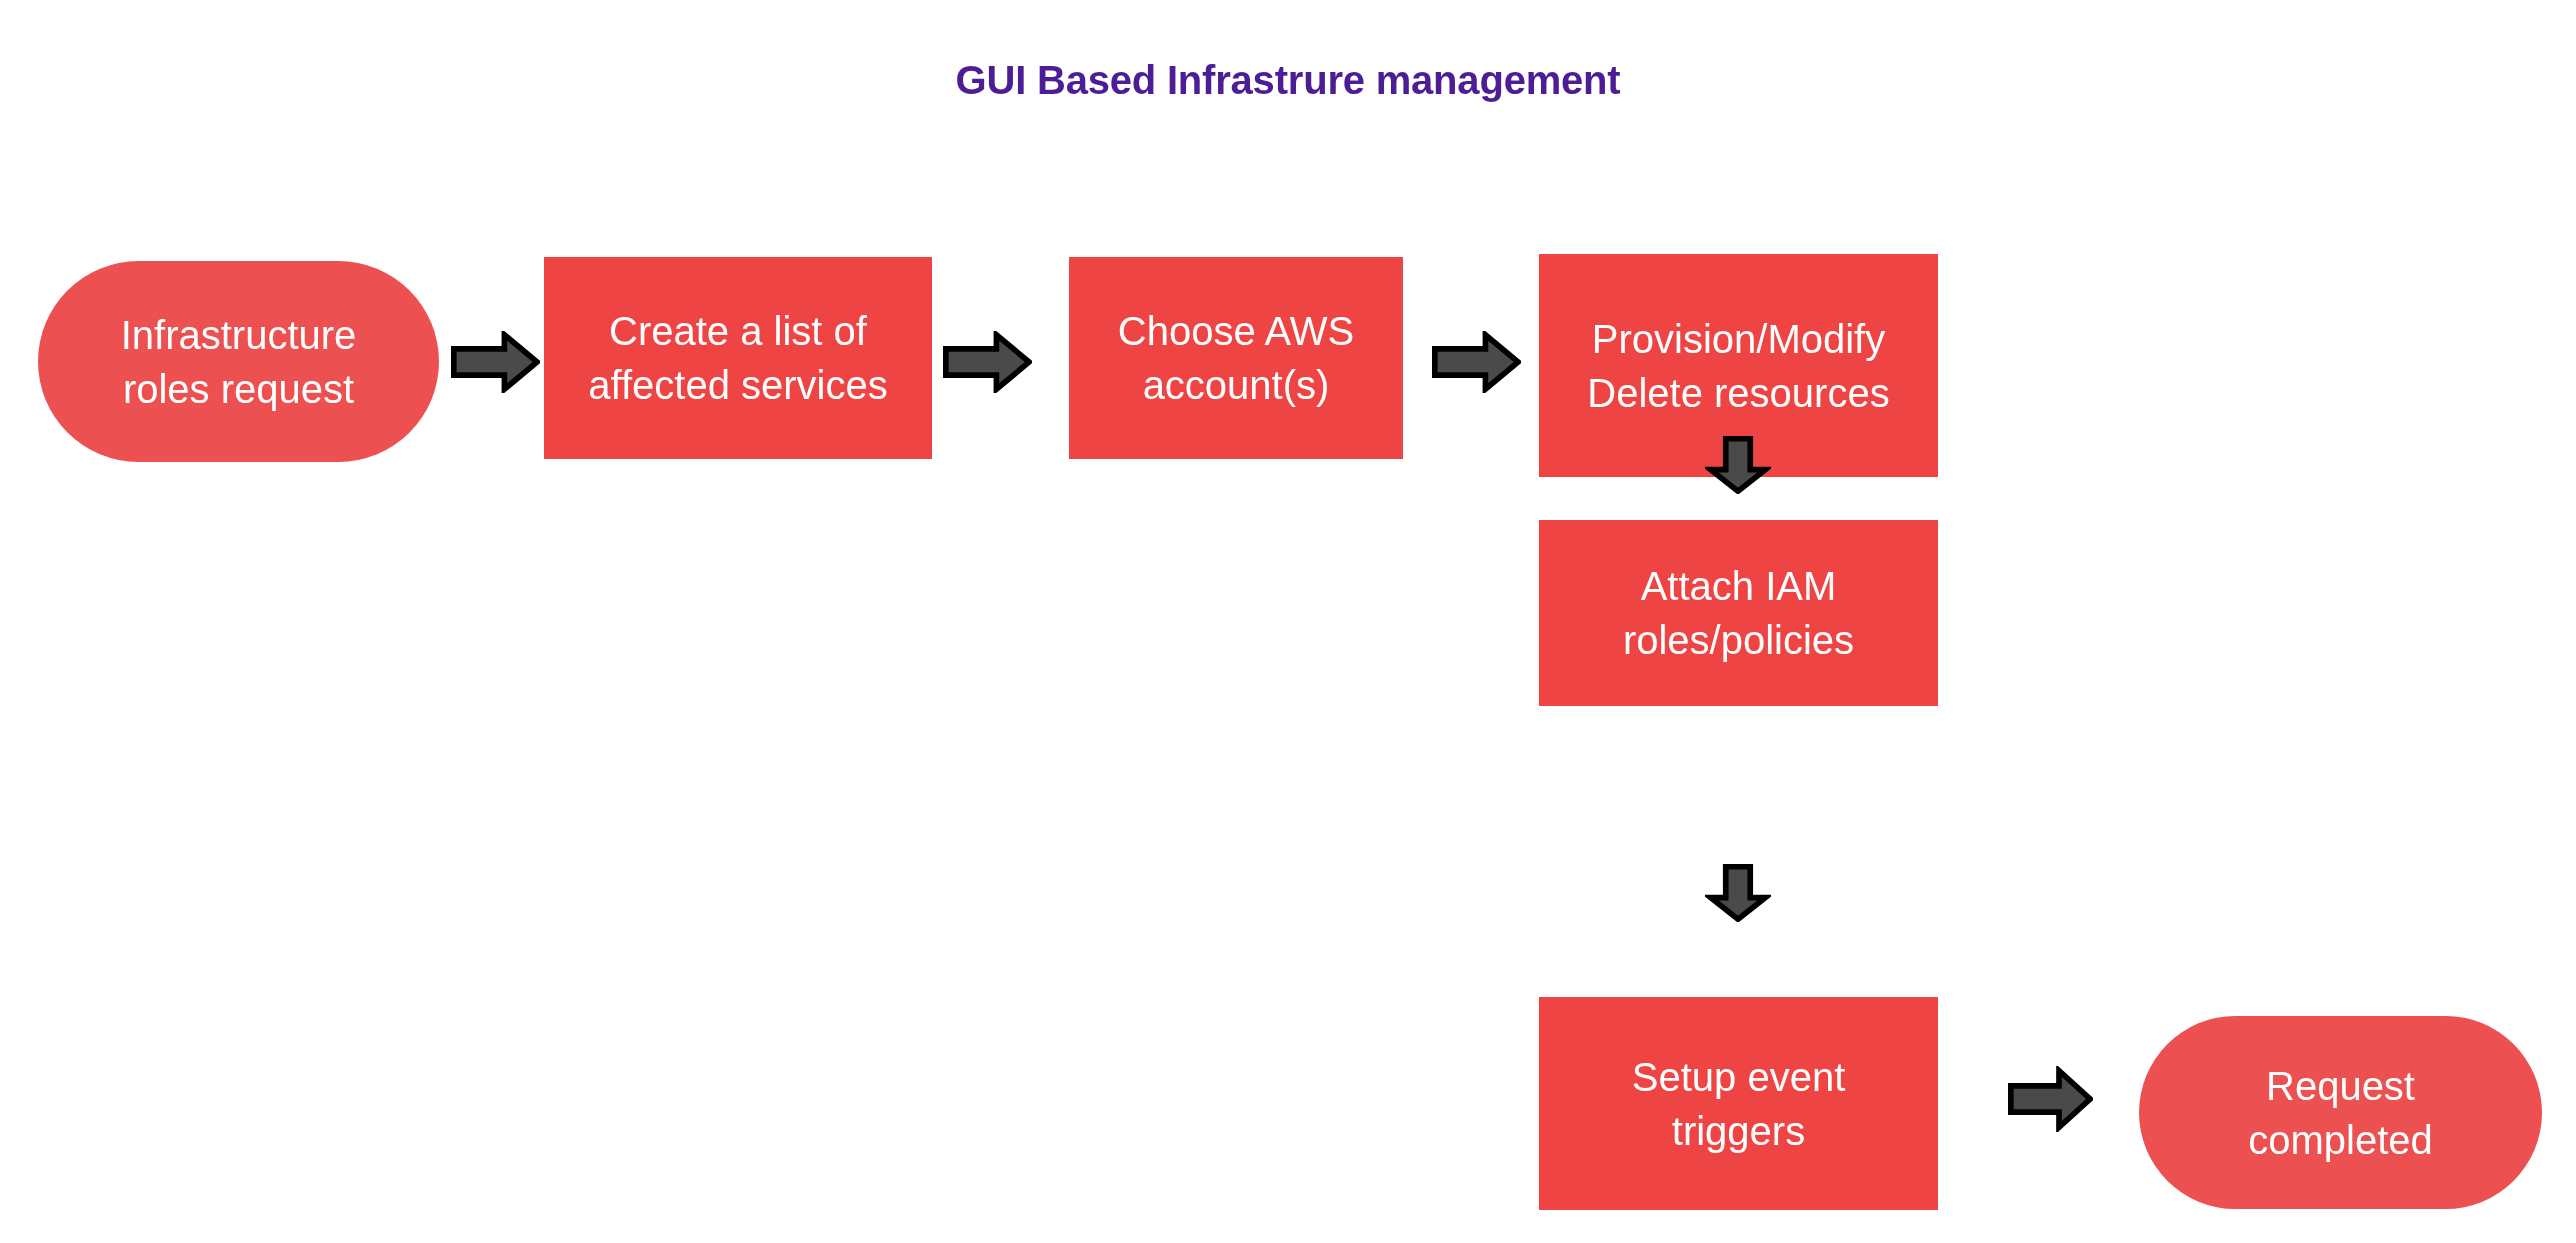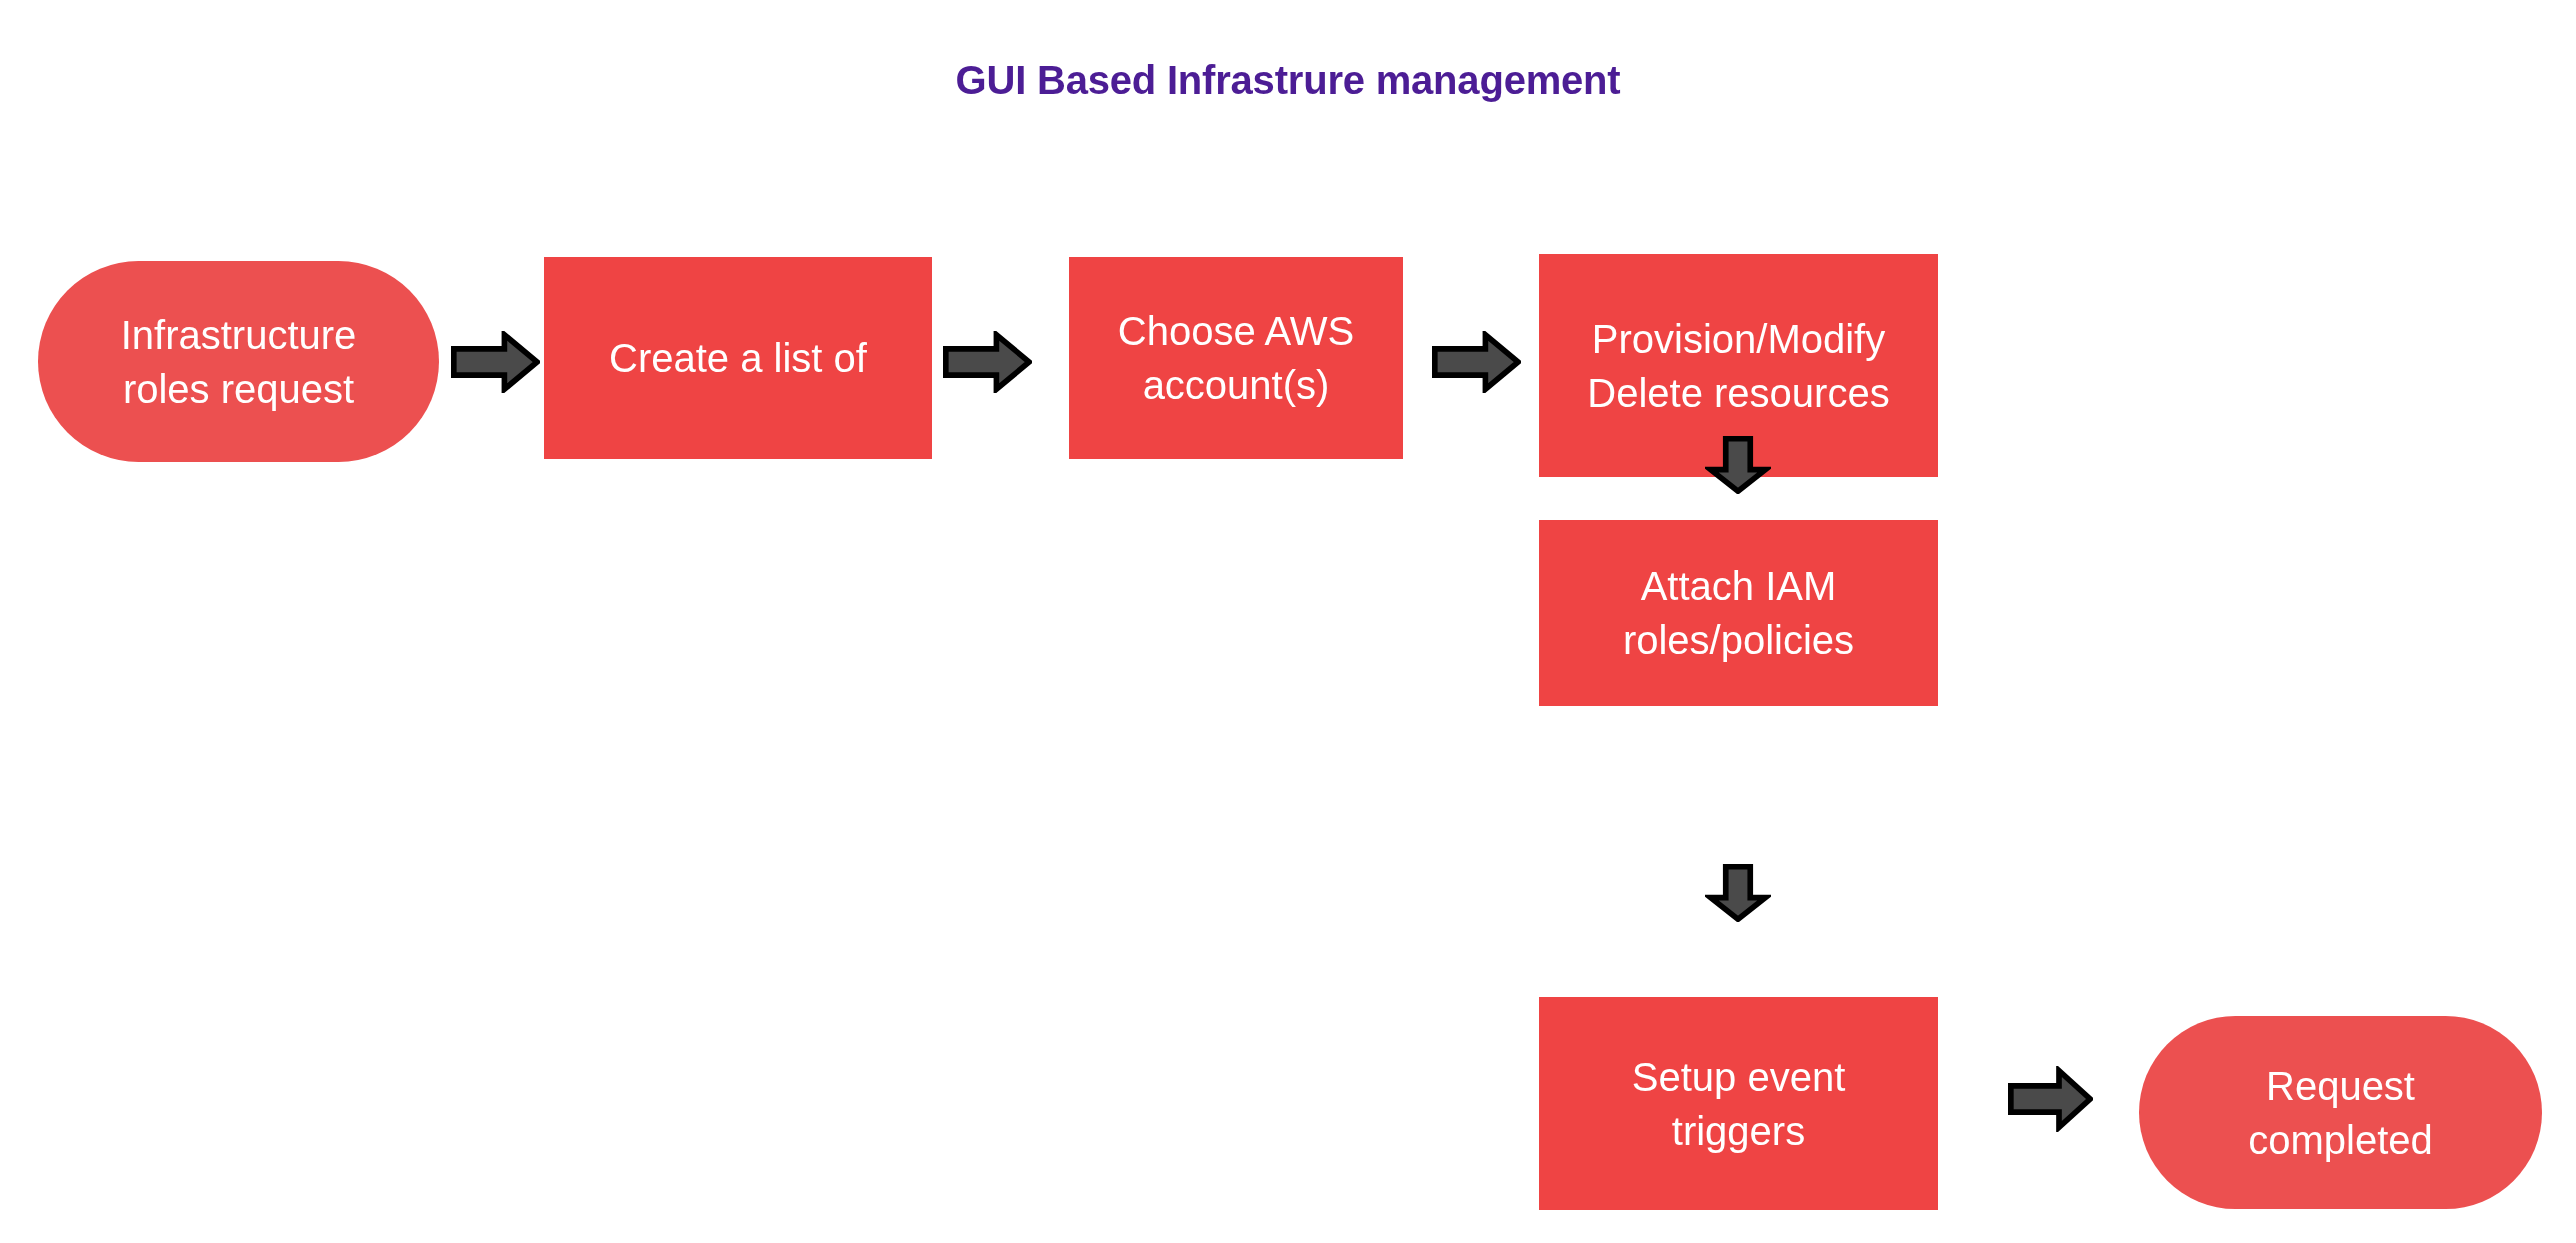--- a/index.html
+++ b/index.html
@@ -59,21 +59,21 @@
     <span class="label"><span>Infrastructure</span><br><span>roles request</span></span>
   </div>
 
   <div class="arrow" style="left:451px; top:331px; width:89px; height:62px;">
     <svg viewBox="0 0 95 66" preserveAspectRatio="none">
       <path d="M3 19 L57 19 L57 4 L92 33 L57 62 L57 47 L3 47 Z" fill="#4a4a4a" stroke="#000000" stroke-width="6" stroke-linejoin="miter"></path>
     </svg>
   </div>
 
   <div class="node process" style="left:544px; top:257px; width:388px; height:202px;">
-    <span class="label"><span>Create a list of</span><br></span>
+    <span class="label"><span>Create a list of</span><br><span>affected services</span></span>
   </div>
 
   <div class="arrow" style="left:943px; top:331px; width:89px; height:62px;">
     <svg viewBox="0 0 95 66" preserveAspectRatio="none">
       <path d="M3 19 L57 19 L57 4 L92 33 L57 62 L57 47 L3 47 Z" fill="#4a4a4a" stroke="#000000" stroke-width="6" stroke-linejoin="miter"></path>
     </svg>
   </div>
 
   <div class="node process" style="left:1033px; top:257px; width:334px; height:202px;margin-left:36px;">
     <span class="label"><span>Choose AWS</span><br><span>account(s)</span></span>

